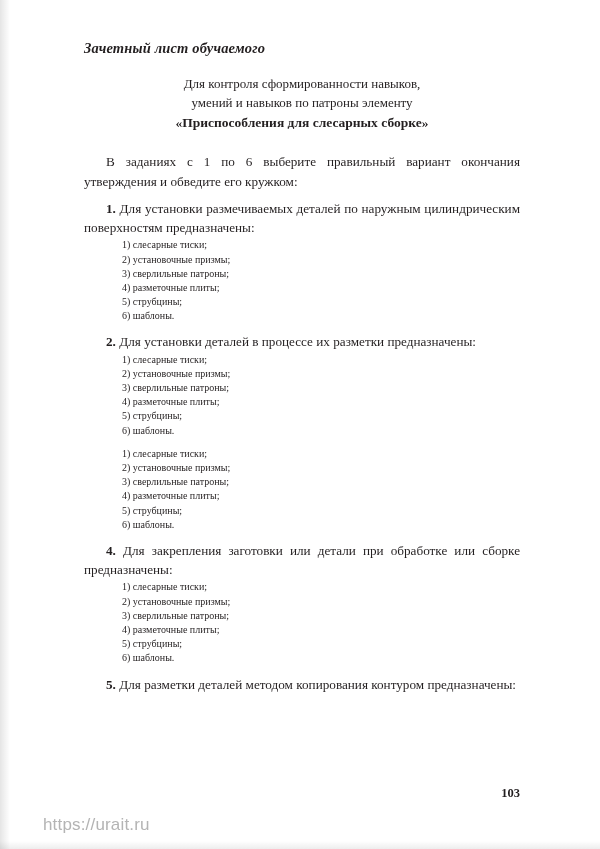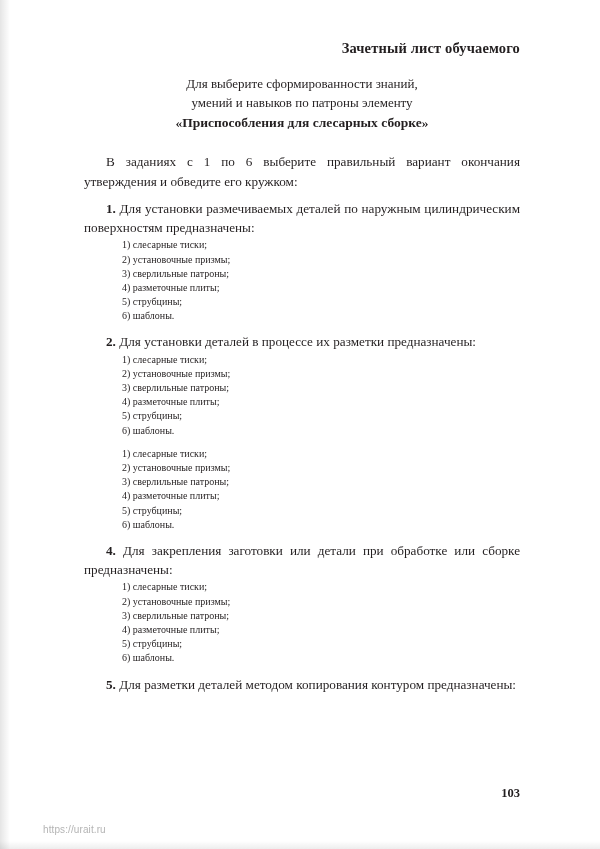--- a/index.html
+++ b/index.html
@@ -23,25 +23,26 @@
     height: 849px;
     background: #ffffff;
   }
   .content {
     position: absolute;
     left: 84px;
     top: 40px;
     width: 436px;
   }
   .doc-title {
-    text-align: right;
+    text-align: left;
     font-weight: bold;
     font-size: 14.5px;
     margin: 0 0 18px 0;
     letter-spacing: 0.01em;
+    font-style: italic;
   }
   .subtitle {
     text-align: center;
     font-size: 13px;
     line-height: 1.45;
     margin: 0 0 20px 0;
   }
   .subtitle .bold-line {
     font-weight: bold;
     font-size: 13.5px;
@@ -83,21 +84,21 @@
     font-size: 12.5px;
     font-weight: bold;
     color: #231f20;
     margin-left: 8px;
   }
   .watermark {
     position: absolute;
     left: 43px;
     bottom: 14px;
     font-family: "Liberation Sans", sans-serif;
-    font-size: 10px;
+    font-size: 17px;
     color: #b4b4b4;
     letter-spacing: 0.01em;
   }
   .edge-shadow-left {
     position: absolute;
     left: 0;
     top: 0;
     width: 10px;
     height: 849px;
     background: linear-gradient(to right, rgba(0,0,0,0.10), rgba(0,0,0,0));
@@ -115,21 +116,21 @@
 </style>
 </head>
 <body>
 
 <div class="page">
   <div class="content">
 
     <h1 class="doc-title">Зачетный лист обучаемого</h1>
 
     <div class="subtitle">
-      <div>Для выберите сформированности знаний,</div>
+      <div>Для контроля сформированности навыков,</div>
       <div>умений и навыков по патроны элементу</div>
       <div class="bold-line">«Приспособления для слесарных сборке»</div>
     </div>
 
     <p class="intro">В заданиях с 1 по 6 выберите правильный вариант окончания утверждения и обведите его кружком:</p>
 
     <div class="question-block">
       <p class="q-stem"><span class="q-num">1.</span> <span>Для установки размечиваемых деталей по наружным цилиндрическим поверхностям предназначены:</span></p>
       <ul class="options">
         <li>1) слесарные тиски;</li>

